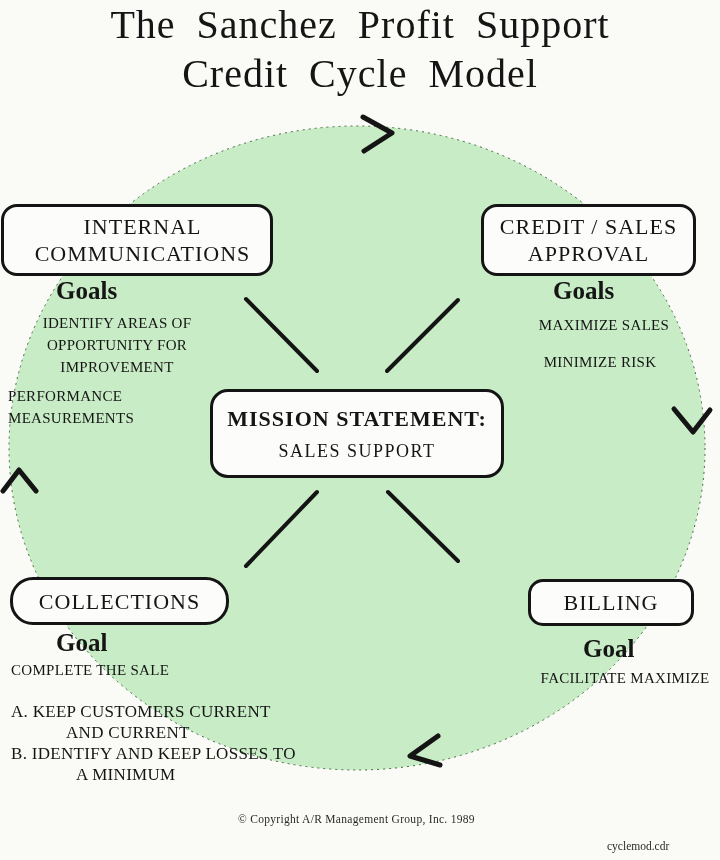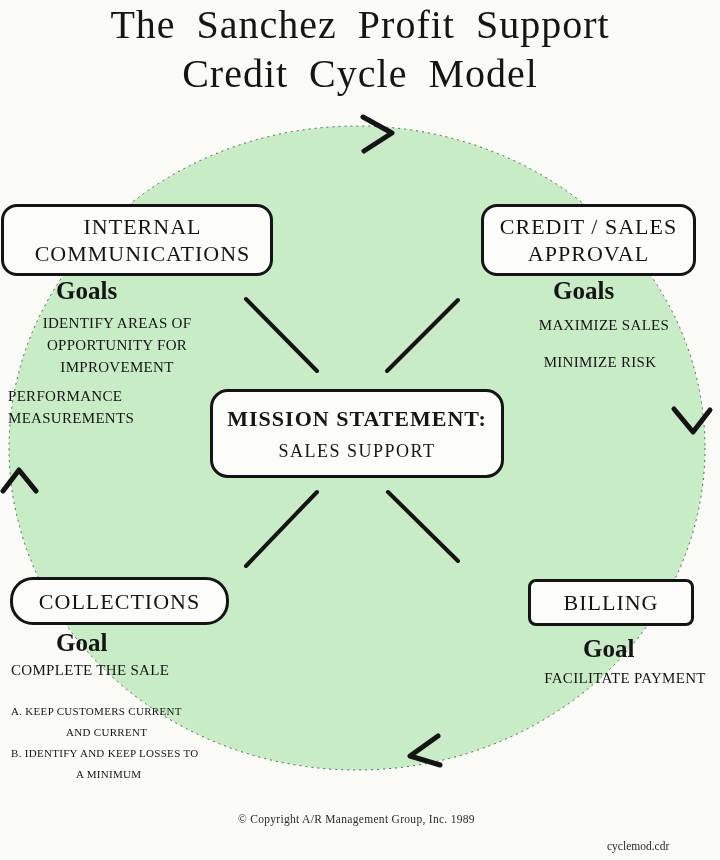--- a/index.html
+++ b/index.html
@@ -34,21 +34,21 @@
   .box-heading{font-size:22px;line-height:27px;letter-spacing:1px;}
   .mission-title{font-size:22px;letter-spacing:1px;font-weight:bold;}
   .mission-sub{font-size:18px;letter-spacing:1.5px;margin-top:9px;}
   .goal-label{position:absolute;z-index:2;font-size:25px;font-weight:bold;}
   .body-text{
     position:absolute;z-index:2;
     font-size:15px;line-height:22px;letter-spacing:0.3px;
     white-space:pre-line;
   }
   .center-text{text-align:center;}
-  .list-line{font-size:11px;line-height:21px;letter-spacing:0.3px;}
+  .list-line{font-size:17px;line-height:21px;letter-spacing:0.3px;}
   .indent-1{padding-left:55px;}
   .indent-2{padding-left:65px;}
   .footer-copyright{
     position:absolute;left:238px;top:813px;z-index:2;
     font-size:11.5px;letter-spacing:0.3px;color:#2a2a2a;
   }
   .footer-filename{
     position:absolute;left:607px;top:840px;z-index:2;
     font-size:11.5px;color:#2a2a2a;
   }
@@ -87,21 +87,21 @@
   </div>
 
   <div class="box" style="left:481px;top:204px;width:209px;height:66px;">
     <div class="box-heading">CREDIT / SALES APPROVAL</div>
   </div>
 
   <div class="box" style="left:10px;top:577px;width:213px;height:42px;border-radius:23px;">
     <div class="box-heading">COLLECTIONS</div>
   </div>
 
-  <div class="box" style="left:528px;top:579px;width:160px;height:41px;border-radius:8px;">
+  <div class="box" style="left:528px;top:579px;width:160px;height:41px;border-radius:15px;">
     <div class="box-heading">BILLING</div>
   </div>
 
   <div class="goal-label" style="left:56px;top:277px;">Goals</div>
   <div class="body-text center-text" style="left:22px;top:312px;width:190px;">IDENTIFY AREAS OF
 OPPORTUNITY FOR
 IMPROVEMENT</div>
   <div class="body-text" style="left:8px;top:385px;">PERFORMANCE
 MEASUREMENTS</div>
 
@@ -112,18 +112,18 @@
   <div class="goal-label" style="left:56px;top:629px;">Goal</div>
   <div class="body-text" style="left:11px;top:659px;">COMPLETE THE SALE</div>
   <div class="body-text" style="left:11px;top:701px;white-space:normal;">
     <div class="list-line">A. KEEP CUSTOMERS CURRENT</div>
     <div class="list-line indent-1">AND CURRENT</div>
     <div class="list-line">B. IDENTIFY AND KEEP LOSSES TO</div>
     <div class="list-line indent-2">A MINIMUM</div>
   </div>
 
   <div class="goal-label" style="left:583px;top:635px;">Goal</div>
-  <div class="body-text center-text" style="left:535px;top:667px;width:180px;">FACILITATE PAYMENT</div>
+  <div class="body-text center-text" style="left:535px;top:667px;width:180px;">FACILITATE MAXIMIZE</div>
 
   <div class="footer-copyright">© Copyright  A/R Management Group, Inc.  1989</div>
   <div class="footer-filename">cyclemod.cdr</div>
 
 </div>
 
 </body></html>

